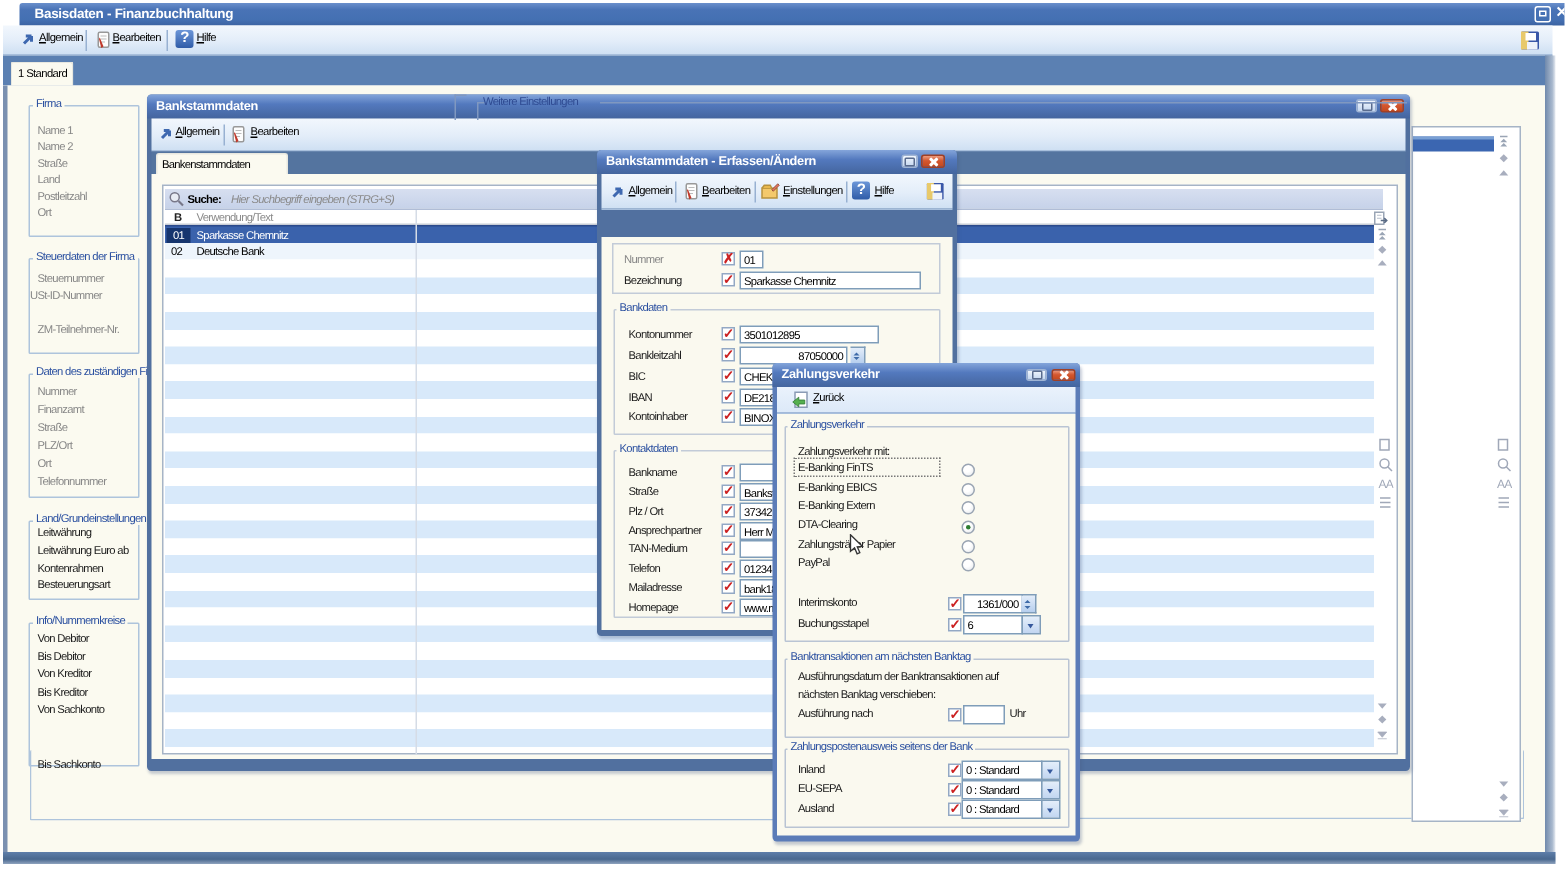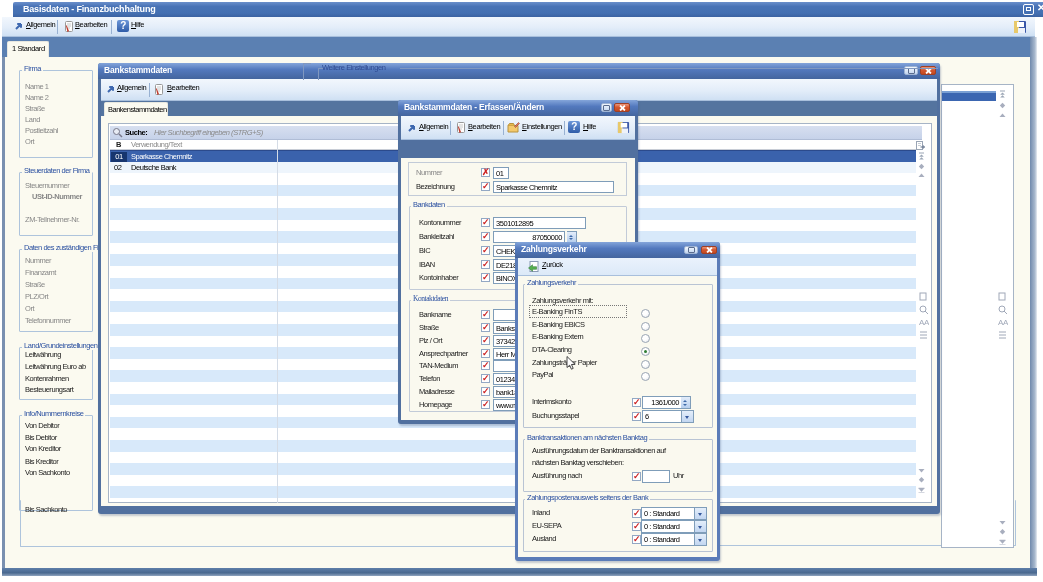--- a/index.html
+++ b/index.html
@@ -104,21 +104,21 @@
     <div class="glabel" style="left:25px;top:82px;">Name 1</div>
     <div class="glabel" style="left:25px;top:93px;">Name 2</div>
     <div class="glabel" style="left:25px;top:104px;">Straße</div>
     <div class="glabel" style="left:25px;top:115px;">Land</div>
     <div class="glabel" style="left:25px;top:126px;">Postleitzahl</div>
     <div class="glabel" style="left:25px;top:137px;">Ort</div>
 
     <div class="fs" style="left:19px;top:172px;width:74px;height:64px;"></div>
     <div class="fslabel" style="left:22px;top:166px;">Steuerdaten der Firma</div>
     <div class="glabel" style="left:25px;top:181px;">Steuernummer</div>
-    <div class="glabel" style="left:32px;top:192px;font-weight:bold;">USt-ID-Nummer</div>
+    <div class="glabel" style="left:20px;top:192px;">USt-ID-Nummer</div>
     <div class="glabel" style="left:25px;top:215px;">ZM-Teilnehmer-Nr.</div>
 
     <div class="fs" style="left:19px;top:249px;width:74px;height:83px;"></div>
     <div class="fslabel" style="left:22px;top:243px;">Daten des zuständigen Fi</div>
     <div class="glabel" style="left:25px;top:256px;">Nummer</div>
     <div class="glabel" style="left:25px;top:268px;">Finanzamt</div>
     <div class="glabel" style="left:25px;top:280px;">Straße</div>
     <div class="glabel" style="left:25px;top:292px;">PLZ/Ort</div>
     <div class="glabel" style="left:25px;top:304px;">Ort</div>
     <div class="glabel" style="left:25px;top:316px;">Telefonnummer</div>
@@ -186,21 +186,21 @@
       <span class="tbtn" style="left:16px;top:4px;"><u>A</u>llgemein</span>
       <span class="tsep" style="left:48px;top:4px;"></span>
       <svg class="icon" style="left:52px;top:4px" width="12" height="13" viewBox="0 0 12 13">
           <rect x="2.5" y="1.5" width="7" height="10" rx="1" fill="#FDFDFD" stroke="#999" stroke-width="1"></rect>
           <path d="M4 4 h4 M4 6 h4 M4 8 h3" stroke="#BBB" stroke-width="0.8"></path>
           <path d="M3.5 5 L6 11 L4.5 12 L3 6 z" fill="#C0392B"></path>
         </svg>
       <span class="tbtn" style="left:66px;top:4px;"><u>B</u>earbeiten</span>
     </div>
     <div class="abs tabrow" style="left:3px;top:38px;width:836px;height:15px;background:#54749F;">
-      <div class="tab" style="left:3px;top:1px;width:64px;height:14px;padding:2px 0 0 3px;letter-spacing:-0.5px;">Bankenstammdaten</div>
+      <div class="tab" style="left:3px;top:1px;width:88px;height:14px;padding:2px 0 0 3px;letter-spacing:-0.5px;">Bankenstammdaten</div>
     </div>
     <div class="abs" style="left:3px;top:53px;width:836px;height:390px;background:#FBFAF0;">
 
       <div class="abs" style="left:7px;top:7px;width:824px;height:380px;background:#fff;border:1px solid #A6B4C6;"></div>
 
       <div class="abs" style="left:9px;top:10px;width:812px;height:14px;background:linear-gradient(#D7DFF0,#C6D2E9);border-bottom:1px solid #B0BDD6;">
         <svg class="icon" style="left:2px;top:1px" width="11" height="11" viewBox="0 0 11 11">
             <circle cx="4.5" cy="4.5" r="3" fill="#E8ECF4" stroke="#778" stroke-width="1"></circle>
             <path d="M7 7 L10 10" stroke="#778" stroke-width="1.4"></path>
           </svg>
@@ -351,21 +351,21 @@
       <span class="cb" style="left:80px;top:88px;"></span>
       <span class="inp" style="left:92px;top:87px;width:93px;height:12px;">CHEKDEFF870</span>
       <div class="blabel" style="left:18px;top:102px;">IBAN</div>
       <span class="cb" style="left:80px;top:102px;"></span>
       <span class="inp" style="left:92px;top:101px;width:93px;height:12px;">DE21870500</span>
       <div class="blabel" style="left:18px;top:115px;">Kontoinhaber</div>
       <span class="cb" style="left:80px;top:115px;"></span>
       <span class="inp" style="left:92px;top:114px;width:93px;height:12px;">BINOXEM</span>
 
       <div class="fs" style="left:8px;top:142px;width:218px;height:112px;border-color:#C2CBD8;"></div>
-      <div class="fslabel" style="left:10px;top:136px;background:#FAF9EF;font-family:Liberation Serif, serif;">Kontaktdaten</div>
+      <div class="fslabel" style="left:10px;top:136px;background:#FAF9EF;">Kontaktdaten</div>
       <div class="blabel" style="left:18px;top:152px;">Bankname</div>
       <span class="cb" style="left:80px;top:152px;"></span>
       <span class="inp" style="left:92px;top:151px;width:121px;height:12px;"></span>
       <div class="blabel" style="left:18px;top:165px;">Straße</div>
       <span class="cb" style="left:80px;top:165px;"></span>
       <span class="inp" style="left:92px;top:164px;width:121px;height:12px;">Bankstraße 12</span>
       <div class="blabel" style="left:18px;top:178px;">Plz / Ort</div>
       <span class="cb" style="left:80px;top:178px;"></span>
       <span class="inp" style="left:92px;top:177px;width:121px;height:12px;">37342 Chemnitz</span>
       <div class="blabel" style="left:18px;top:191px;">Ansprechpartner</div>

